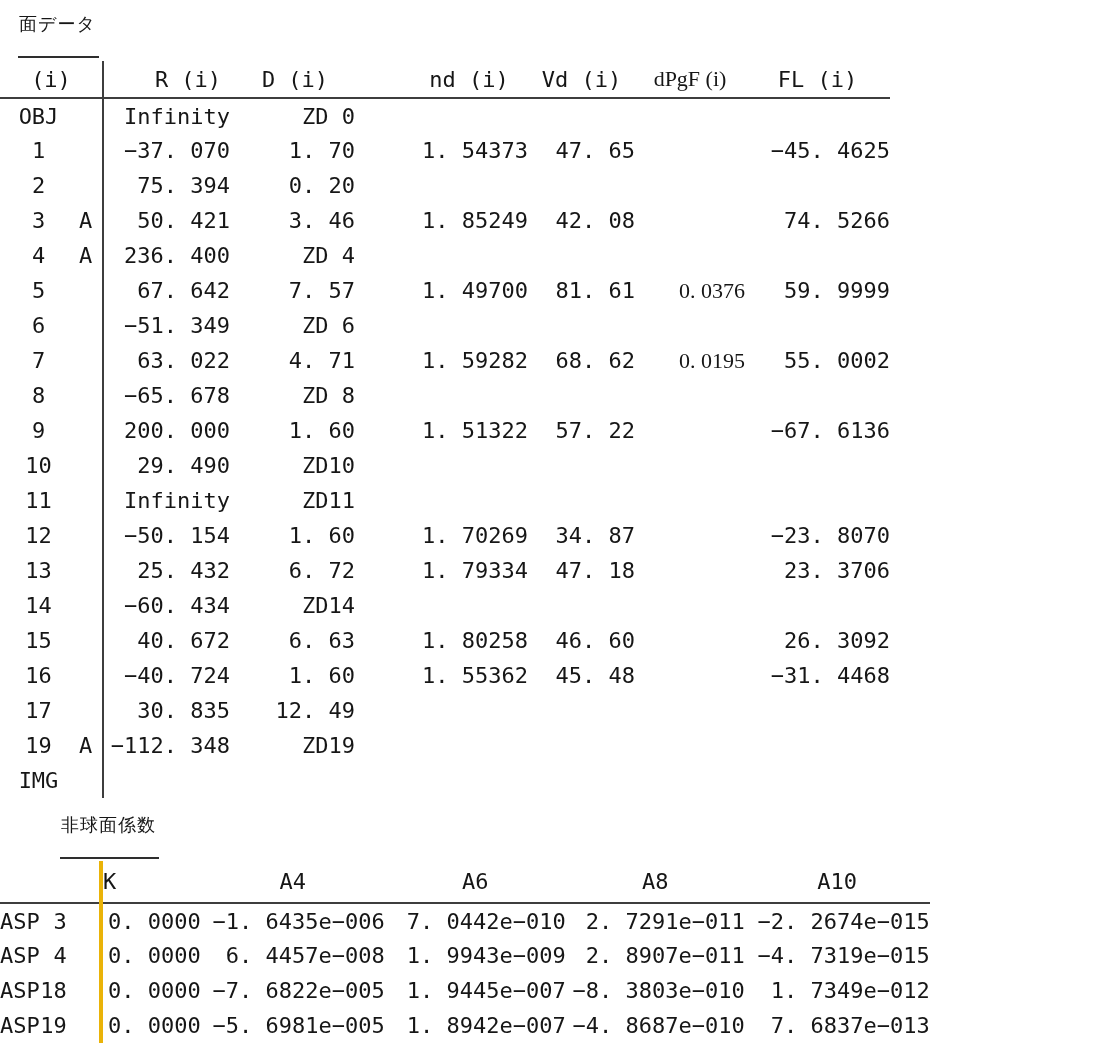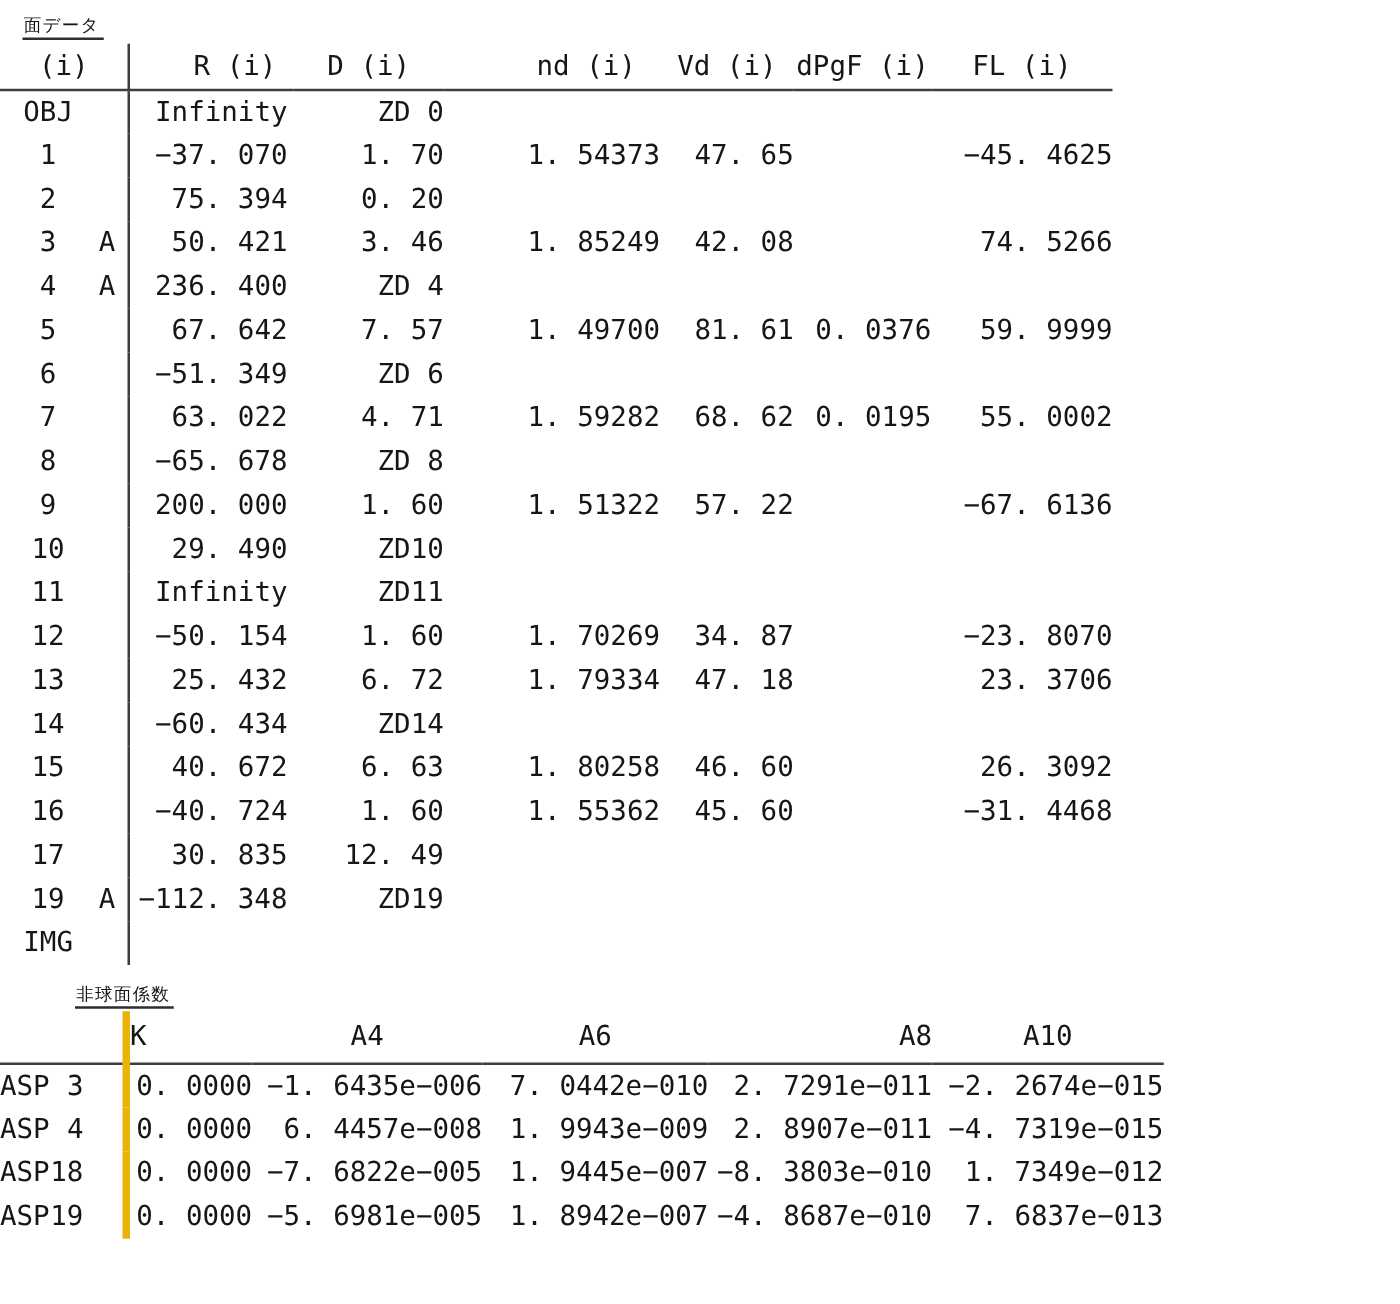--- a/index.html
+++ b/index.html
@@ -7,23 +7,23 @@
   body {
     width:1120px; height:1043px; overflow:hidden;
     color:#161616;
     font-family:"Liberation Sans", sans-serif;
   }
   .page { padding-top:6px; }
 
   
   .tbl-title {
     display:table;
-    font-size:14px;
+    font-size:18px;
     letter-spacing:1px;
-    padding:0 3px 0 1px;
+    padding:0 3px 20px 1px;
     border-bottom:2px solid #2e2e2e;
     font-family:"Liberation Sans", sans-serif;
   }
   .t1 { margin:6px 0 3px 18px; }
   .t2 { margin:15px 0 2px 60px; }
 
   
   table.tbl {
     border-collapse:collapse;
     table-layout:fixed;
@@ -46,38 +46,38 @@
 
   
   .surface { margin-left:0; }
   .surface thead th { height:37px; }
   .surface tbody td { height:35px; }
   .surface .c-lab  { width:103px; border-right:2px solid #3d3d3d; }
   .surface .c-r    { width:132px; }
   .surface .c-d    { width:120px; }
   .surface .c-nd   { width:173px; }
   .surface .c-vd   { width:107px; }
-  .surface .c-dpgf { width:110px; }
+  .surface .c-dpgf { width:110px;font-family:Liberation Serif, serif; }
   .surface .c-fl   { width:145px; }
   .surface td.c-r  { padding-right:5px; }
   .surface thead th.c-r  { padding-left:37px; }
   .surface thead th.c-nd { padding-left:55px; }
   .lnum { display:inline-block; width:77px; text-align:center; }
   .lsuf { display:inline-block; width:24px; text-align:left; padding-left:2px; }
 
   
   .asph { margin-left:0; }
   .asph thead th { height:42px; }
   .asph tbody td { height:35px; }
-  .asph .c-lab2 { width:101px; border-right:6px solid #eab308; text-align:left; }
+  .asph .c-lab2 { width:101px; border-right:4px solid #eab308; text-align:left; }
   .asph .c-k    { width:88px;  text-align:left; }
   .asph td.c-k  { padding-left:5px; }
   .asph .c-a4   { width:184px; }
   .asph .c-a6   { width:181px; }
-  .asph .c-a8   { width:179px;text-align:right; }
+  .asph .c-a8   { width:179px; }
   .asph .c-a10  { width:185px; }
   .apre { display:inline-block; }
   .anum { display:inline-block; width:27px; text-align:right; }
 </style>
 </head>
 <body>
 
 <div class="page">
 
   <div class="tbl-title t1">面データ</div>
@@ -253,21 +253,21 @@
     <td class="c-vd num">46. 60</td>
     <td class="c-dpgf num"></td>
     <td class="c-fl num">26. 3092</td>
   </tr>
 
   <tr>
     <td class="c-lab"><span class="lnum">16</span><span class="lsuf"></span></td>
     <td class="c-r num">−40. 724</td>
     <td class="c-d num">1. 60</td>
     <td class="c-nd num">1. 55362</td>
-    <td class="c-vd num">45. 60</td>
+    <td class="c-vd num">45. 48</td>
     <td class="c-dpgf num"></td>
     <td class="c-fl num">−31. 4468</td>
   </tr>
 
   <tr>
     <td class="c-lab"><span class="lnum">17</span><span class="lsuf"></span></td>
     <td class="c-r num">30. 835</td>
     <td class="c-d num">12. 49</td>
     <td class="c-nd num"></td>
     <td class="c-vd num"></td>

